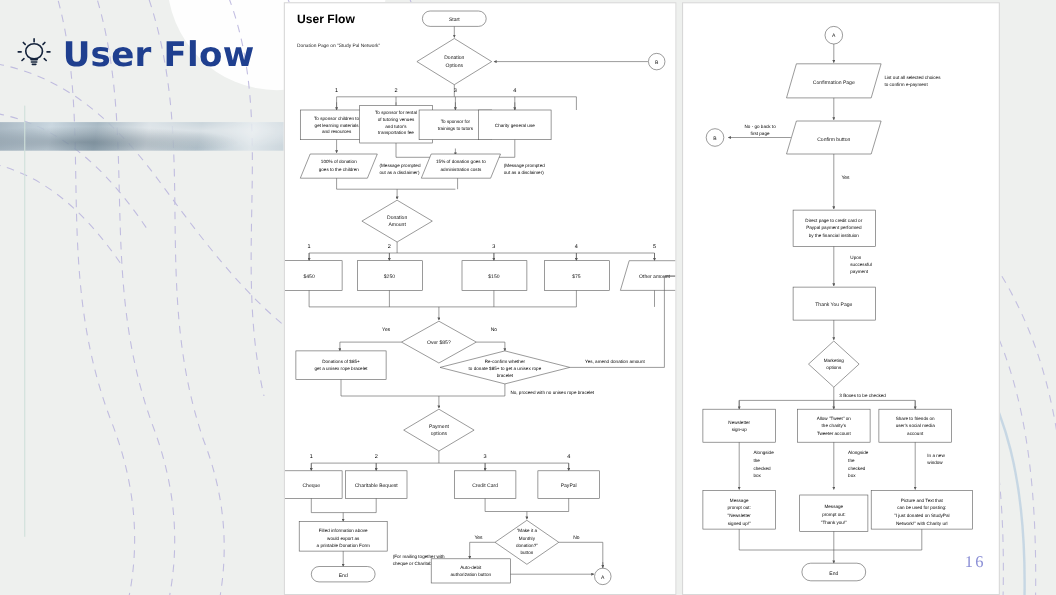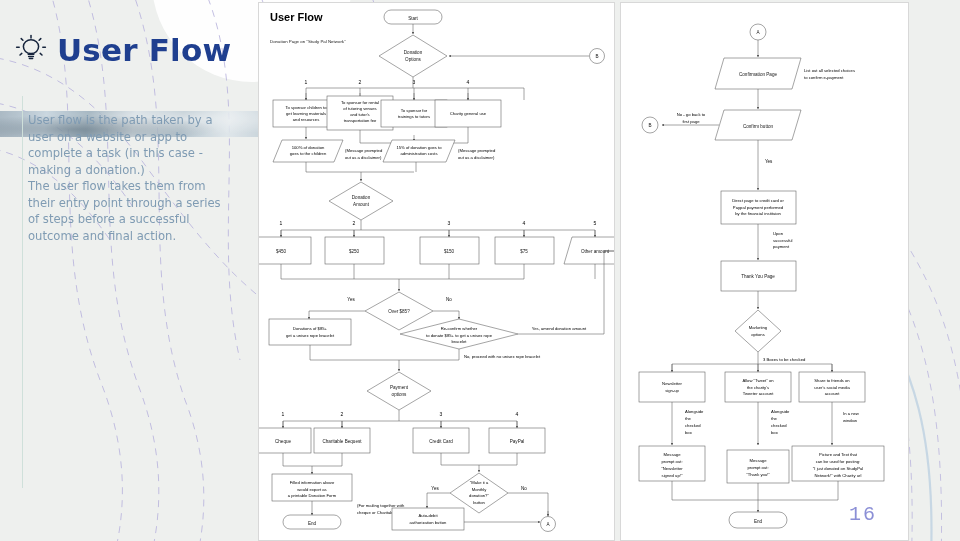--- a/index.html
+++ b/index.html
@@ -59,22 +59,22 @@
   .ft{font-family:"Liberation Sans",sans-serif;font-size:4.6px;fill:#161616;}
   .ft-small{font-size:4.2px;}
   .ft-lbl{font-size:4.5px;}
   .ft-num{font-size:5px;}
   .hdr{font-family:"Liberation Sans",sans-serif;font-size:11px;font-weight:bold;fill:#000;}
   .sub{font-family:"Liberation Sans",sans-serif;font-size:4.4px;fill:#222;}
   .node{fill:#fff;stroke:#595959;stroke-width:.55;}
   .ln{stroke:#595959;stroke-width:.55;fill:none;}
 
   #page-num{
-    position:absolute;left:849px;top:503px;font-size:20px;color:#8b8fd6;
-    font-family:Liberation Mono, monospace;letter-spacing:2px;
+    position:absolute;left:877px;top:503px;font-size:15px;color:#8b8fd6;
+    font-family:Liberation Serif, serif;letter-spacing:2px;
   }
 </style>
 </head>
 <body>
 
 <div id="slide">
 
   <div class="bg-circle"></div>
 
   <svg class="bg-swirls" viewBox="0 0 520 620">
@@ -118,22 +118,20 @@
           <path d="M26.8 5.6 L 25.1 7.3"></path>
           <path d="M2.6 14.2 L 5.2 14.2"></path>
           <path d="M28.8 14.2 L 31.4 14.2"></path>
           <path d="M6.0 22.0 L 7.8 20.4"></path>
           <path d="M28.0 22.0 L 26.2 20.4"></path>
         </g>
       </svg>
       <div id="page-title">User Flow</div>
     </div>
 
-    <div id="body-text">User flow is the path taken by a user on a website or app to complete a task (in this case - making a donation.)
-The user flow takes them from their entry point through a series of steps before a successful outcome and final action.</div>
   </div>
 
   <div class="panel" id="panel-left">
     <svg width="355" height="537" viewBox="0 0 355 537">
       <defs>
         <marker id="ah" viewBox="0 0 10 10" refX="9" refY="5" markerWidth="5" markerHeight="5" orient="auto-start-reverse">
           <path d="M0 0 L10 5 L0 10 z" fill="#595959"></path>
         </marker>
       </defs>
 

